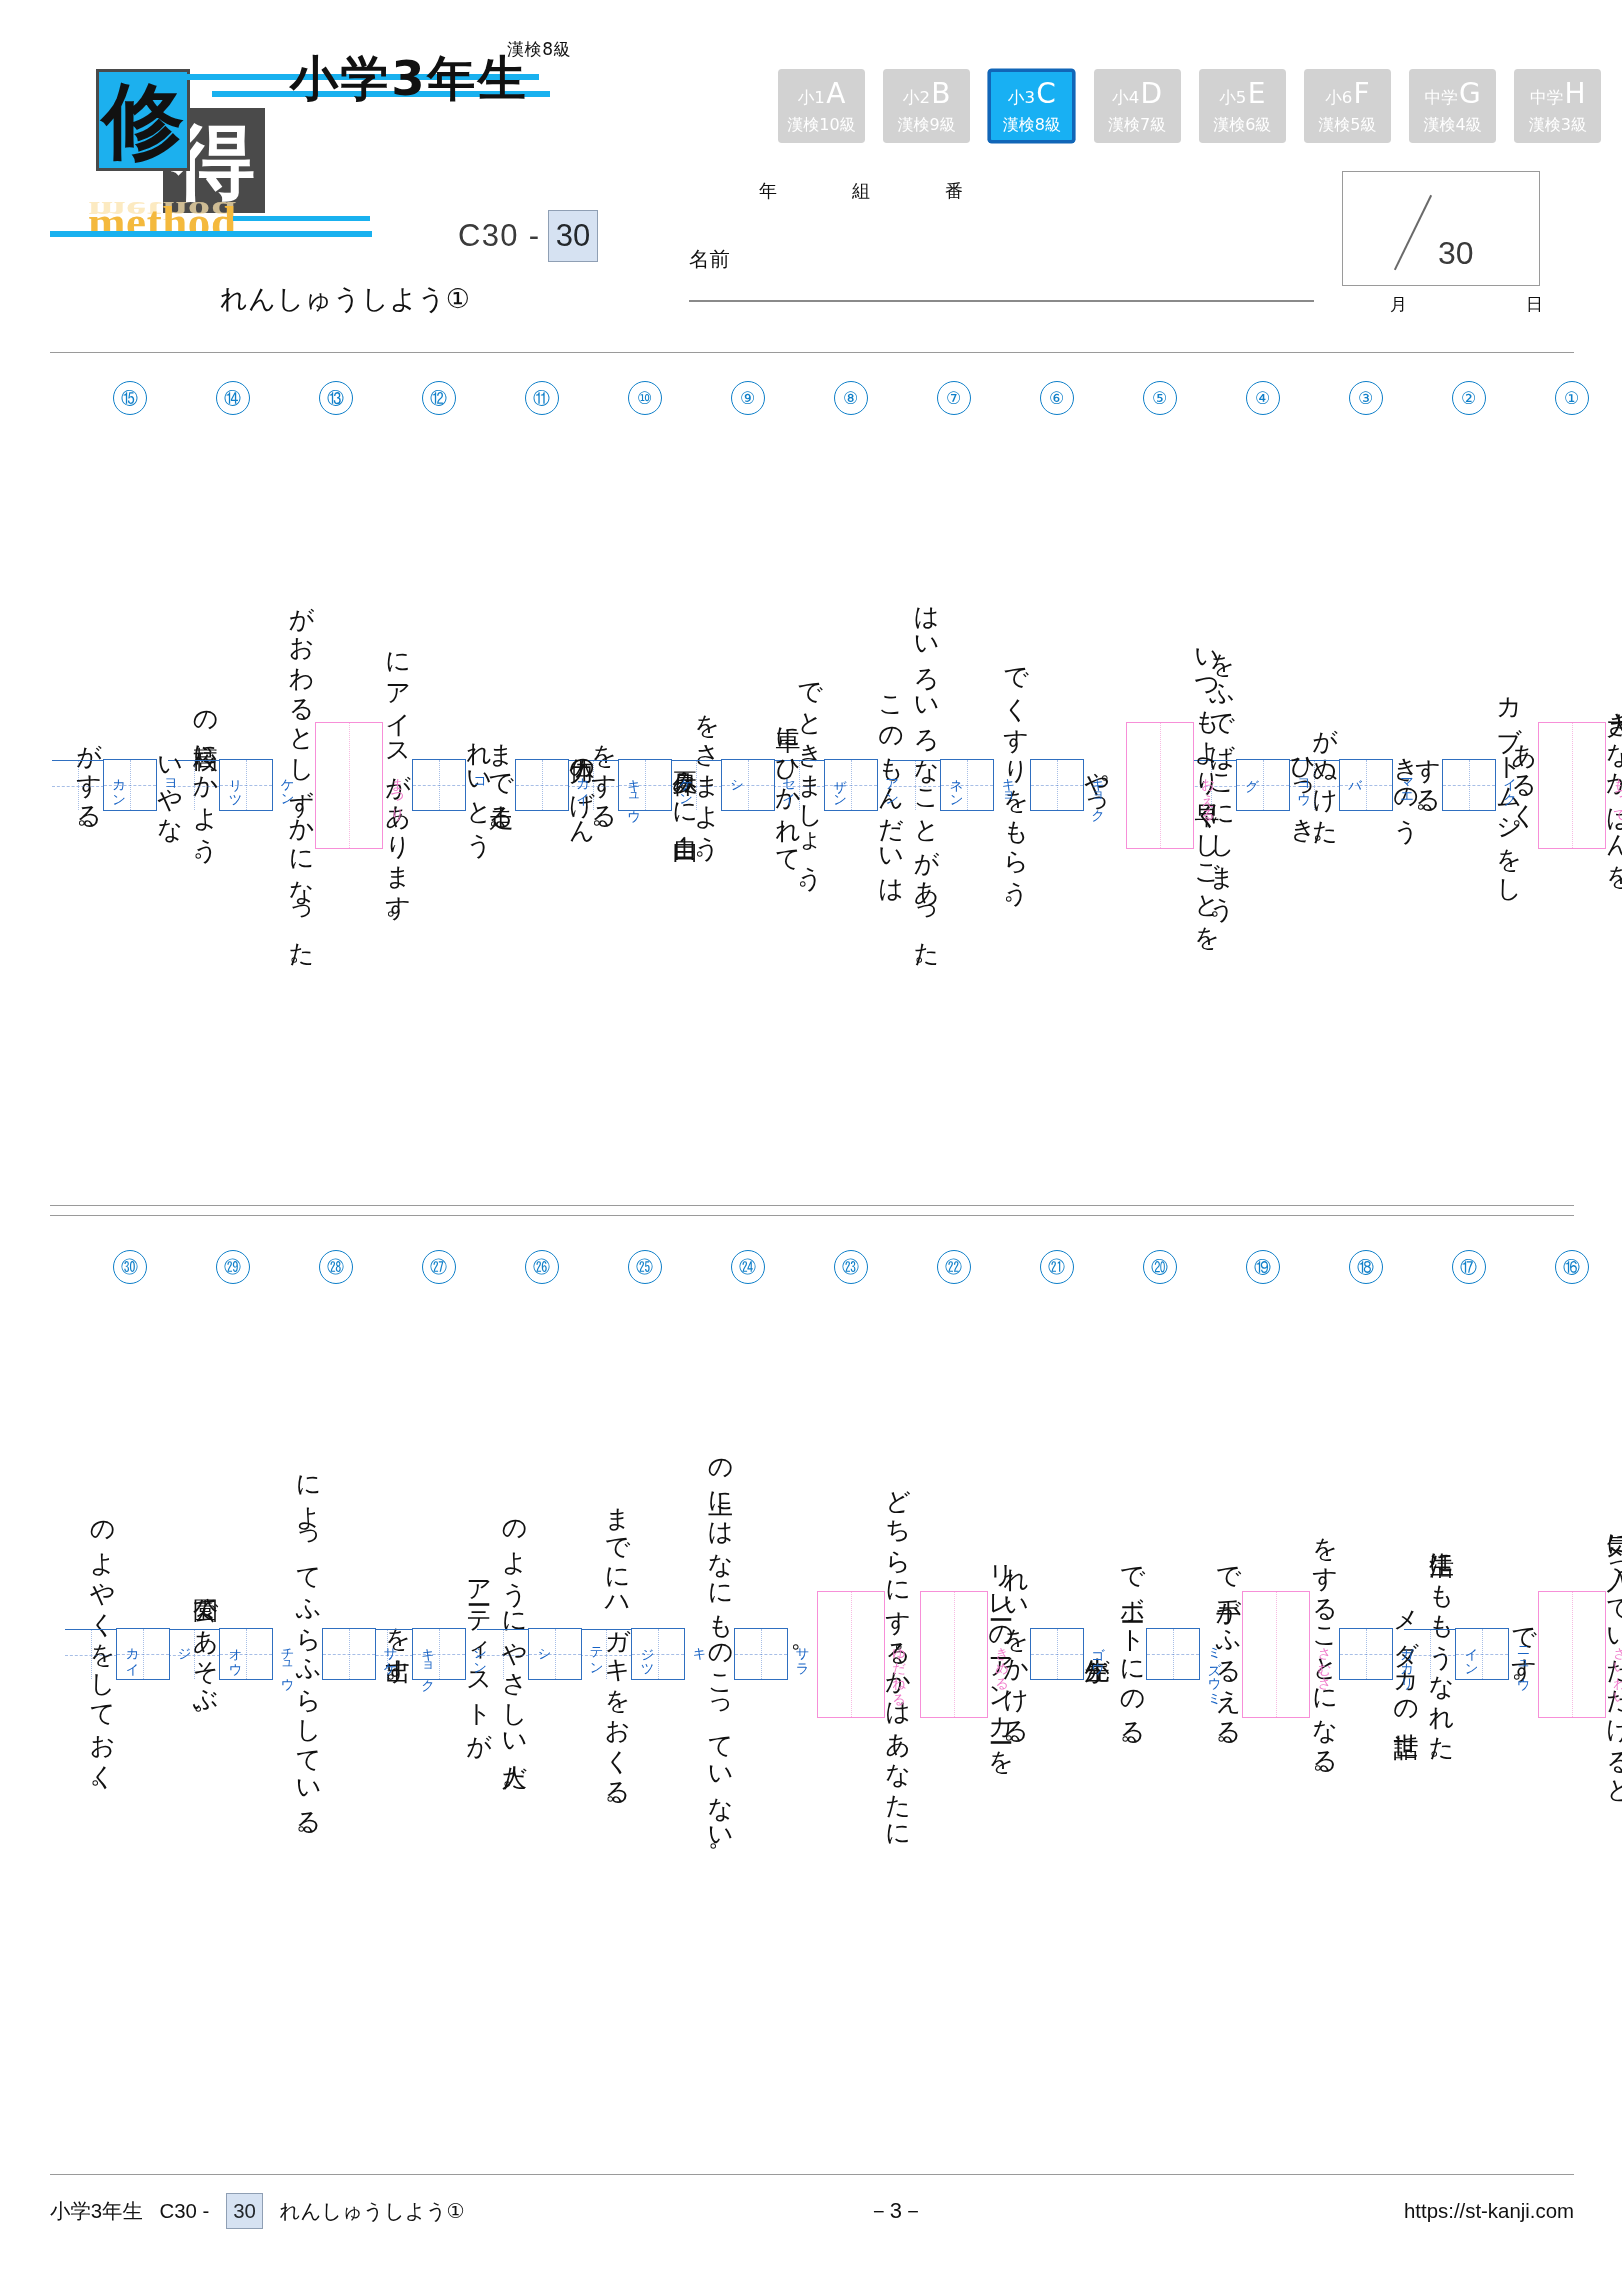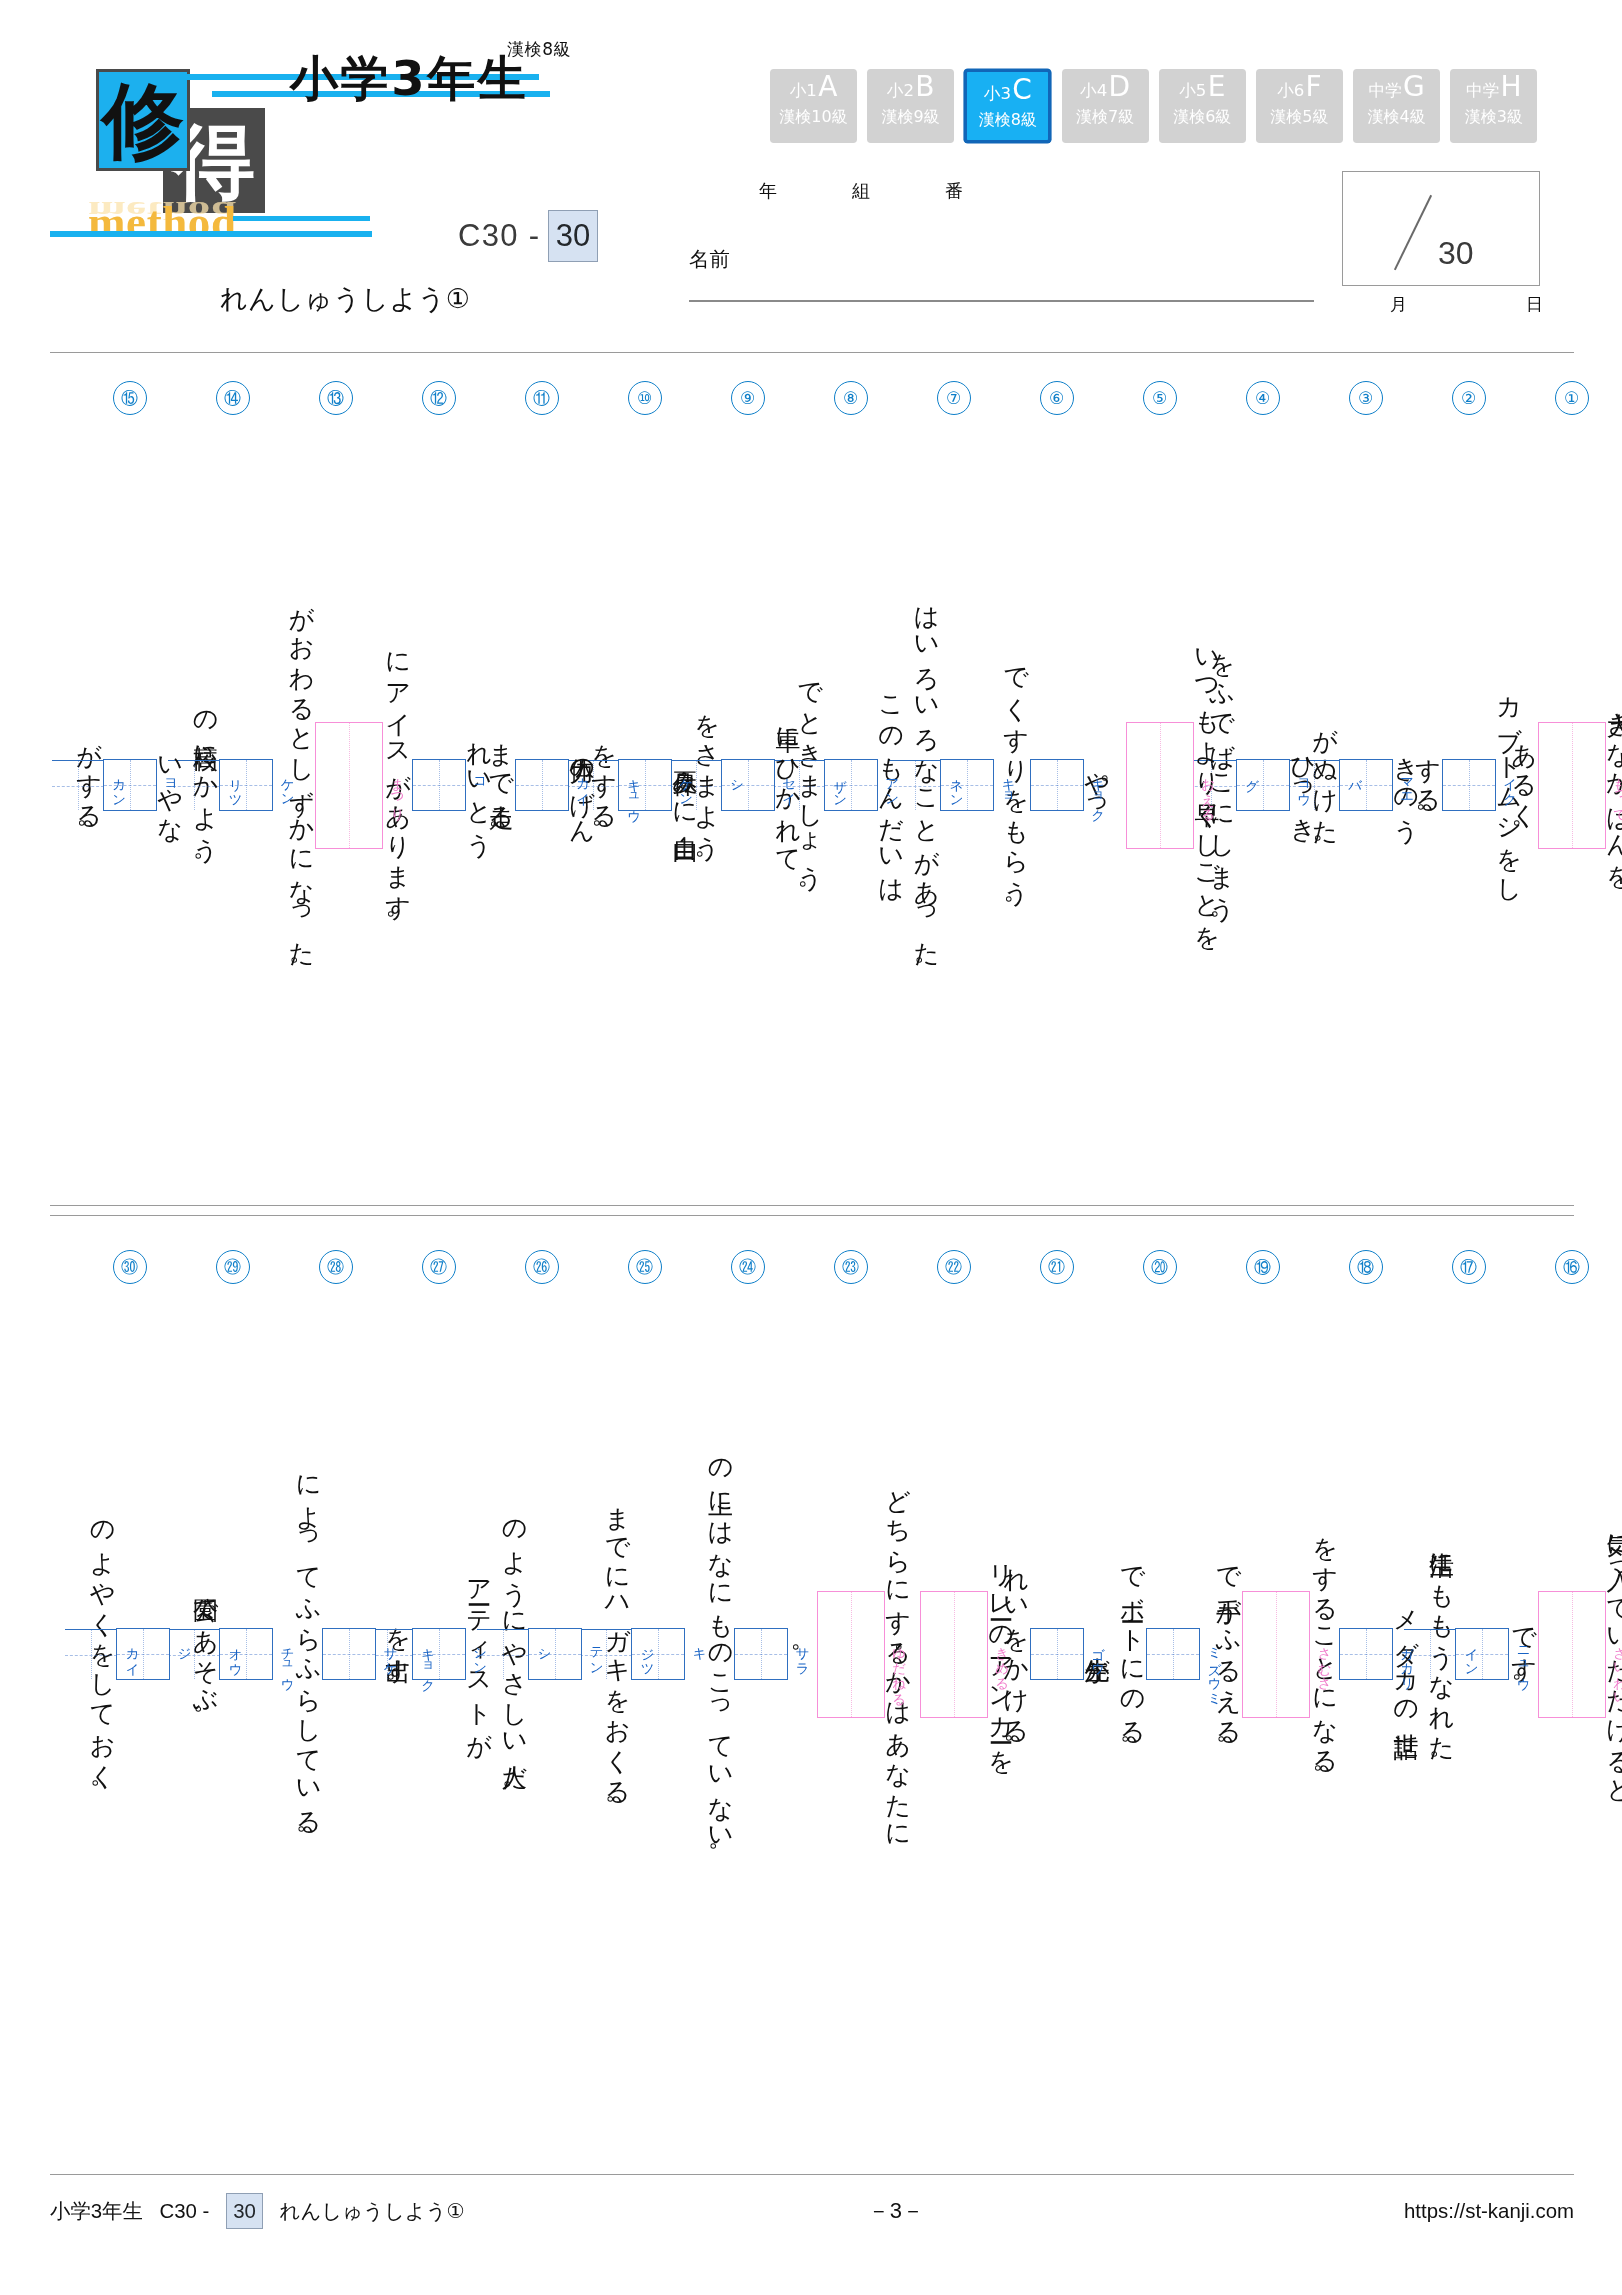--- a/index.html
+++ b/index.html
@@ -74,22 +74,23 @@
   .sheet-sub{
     position:absolute;left:220px;top:281px;
     font-size:27px;color:#111;letter-spacing:0.6px;
   }
 
   
   .badges{position:absolute;left:770px;top:69px;display:flex;gap:10.2px;}
   .badge{
     width:87px;height:74px;background:#d2d2d2;border-radius:3.8px;
     position:relative;box-sizing:border-box;
-    display:flex;flex-direction:column;align-items:center;justify-content:flex-start;
+    display:flex;flex-direction:column;align-items:center;justify-content:center;
     padding-top:3.8px;
+    margin-left:8px;
   }
   .badge.active{background:#18b0f3;border:3.2px solid #1166b8;box-shadow:0 0 0 0.6px #1166b8;}
   .badge-top{display:flex;align-items:baseline;justify-content:center;gap:1.3px;width:100%;}
   .badge-grade{font-size:16.6px;color:#ffffff;line-height:1;font-family:"DejaVu Sans",sans-serif;}
   .badge-letter{font-size:28px;color:#ffffff;line-height:1;font-family:"DejaVu Sans",sans-serif;}
   .badge-level{font-size:16px;color:#ffffff;margin-top:6.4px;font-family:"DejaVu Sans",sans-serif;}
 
   .idrow{position:absolute;left:759px;top:179px;display:flex;gap:75px;font-size:18px;color:#111;}
   .namelabel{position:absolute;left:689px;top:245px;font-size:20.4px;color:#111;}
   .nameline{position:absolute;left:689px;top:300px;width:625px;height:1.9px;background:#8a8a8a;}

